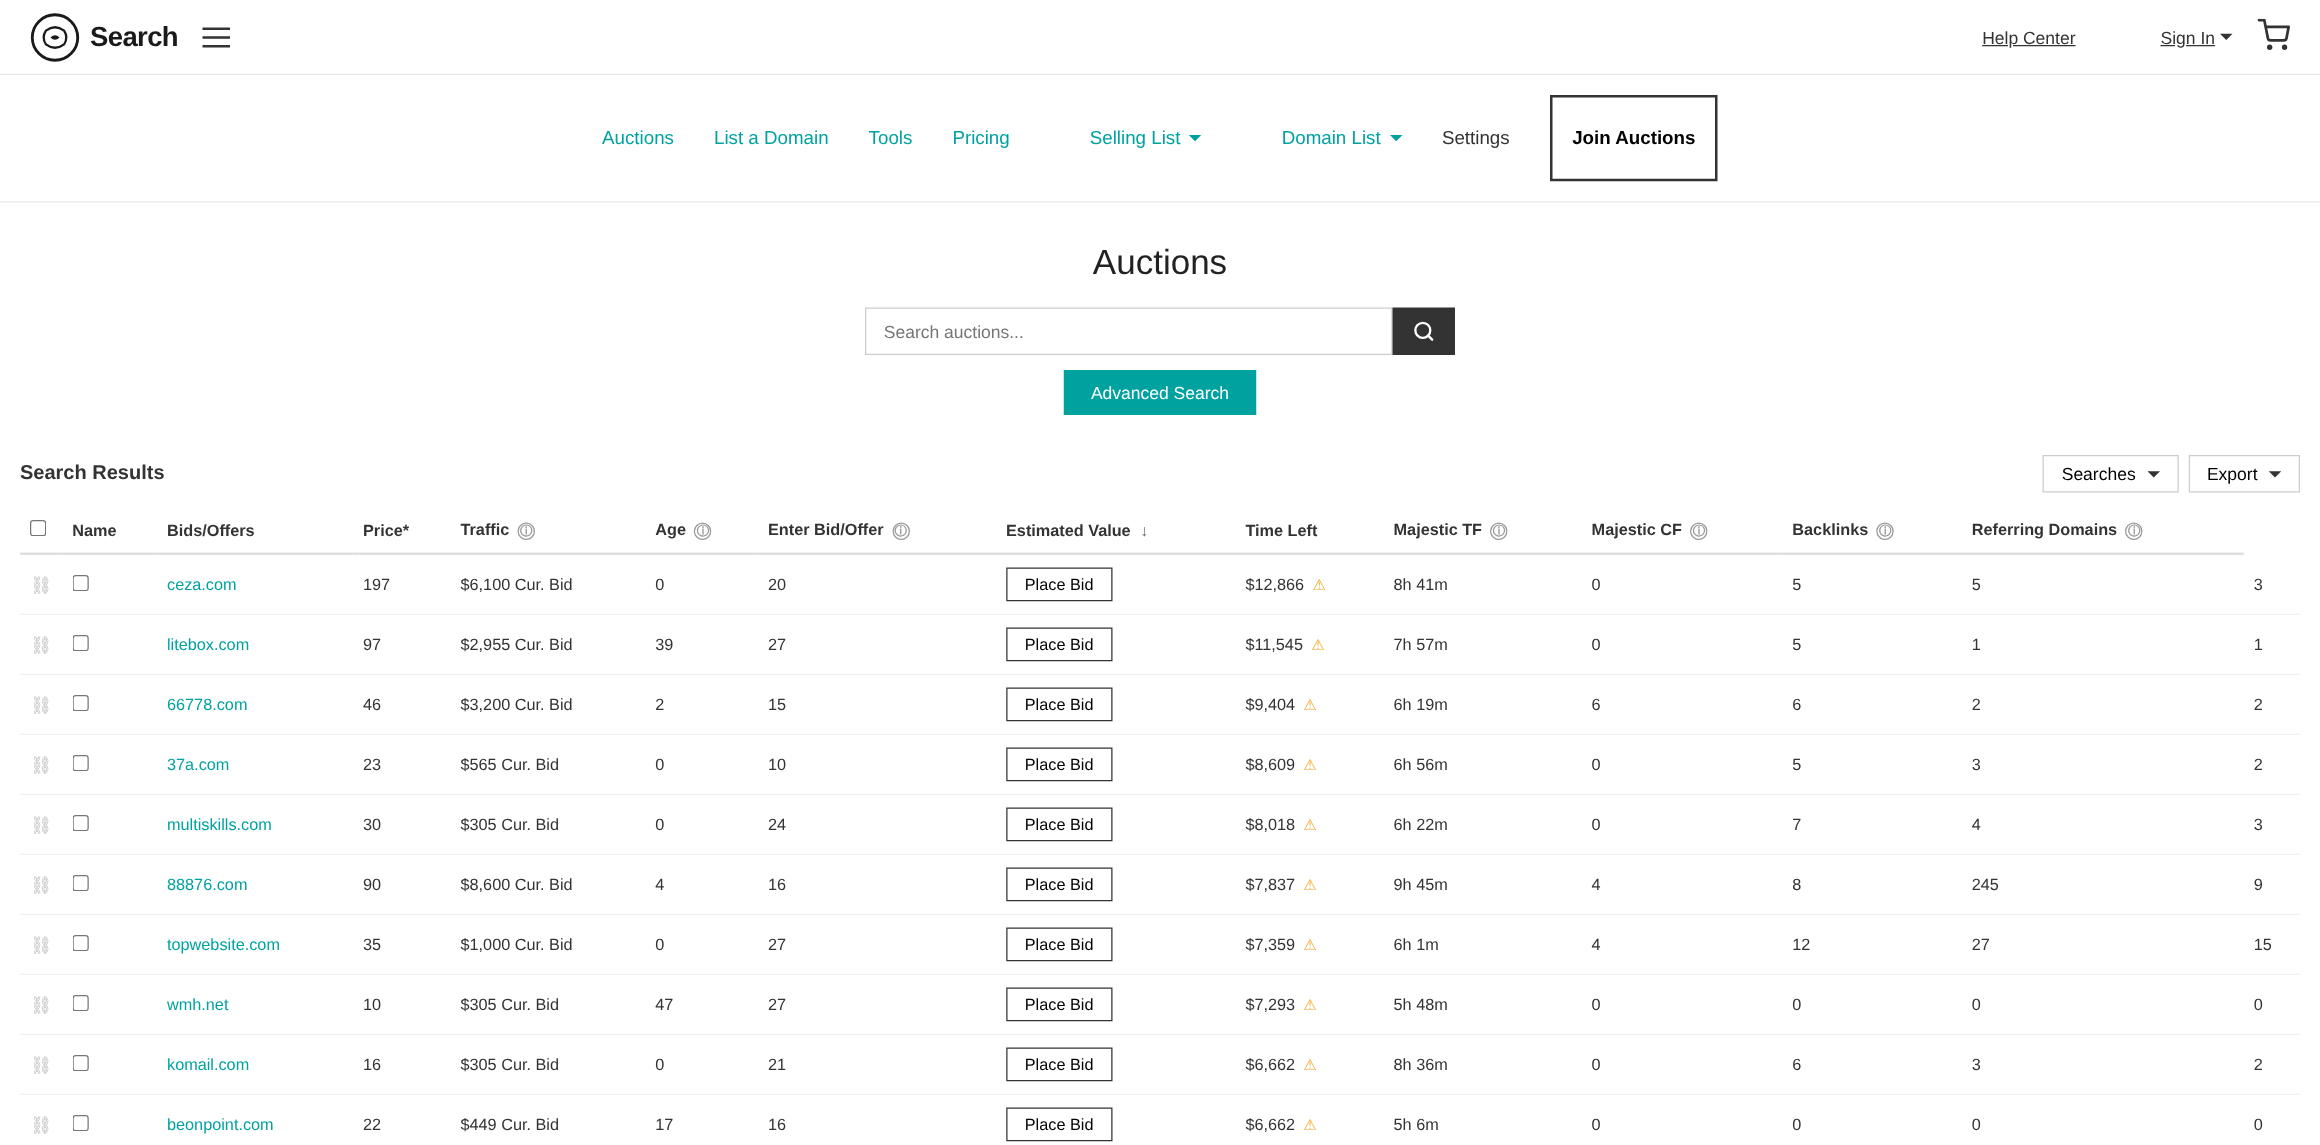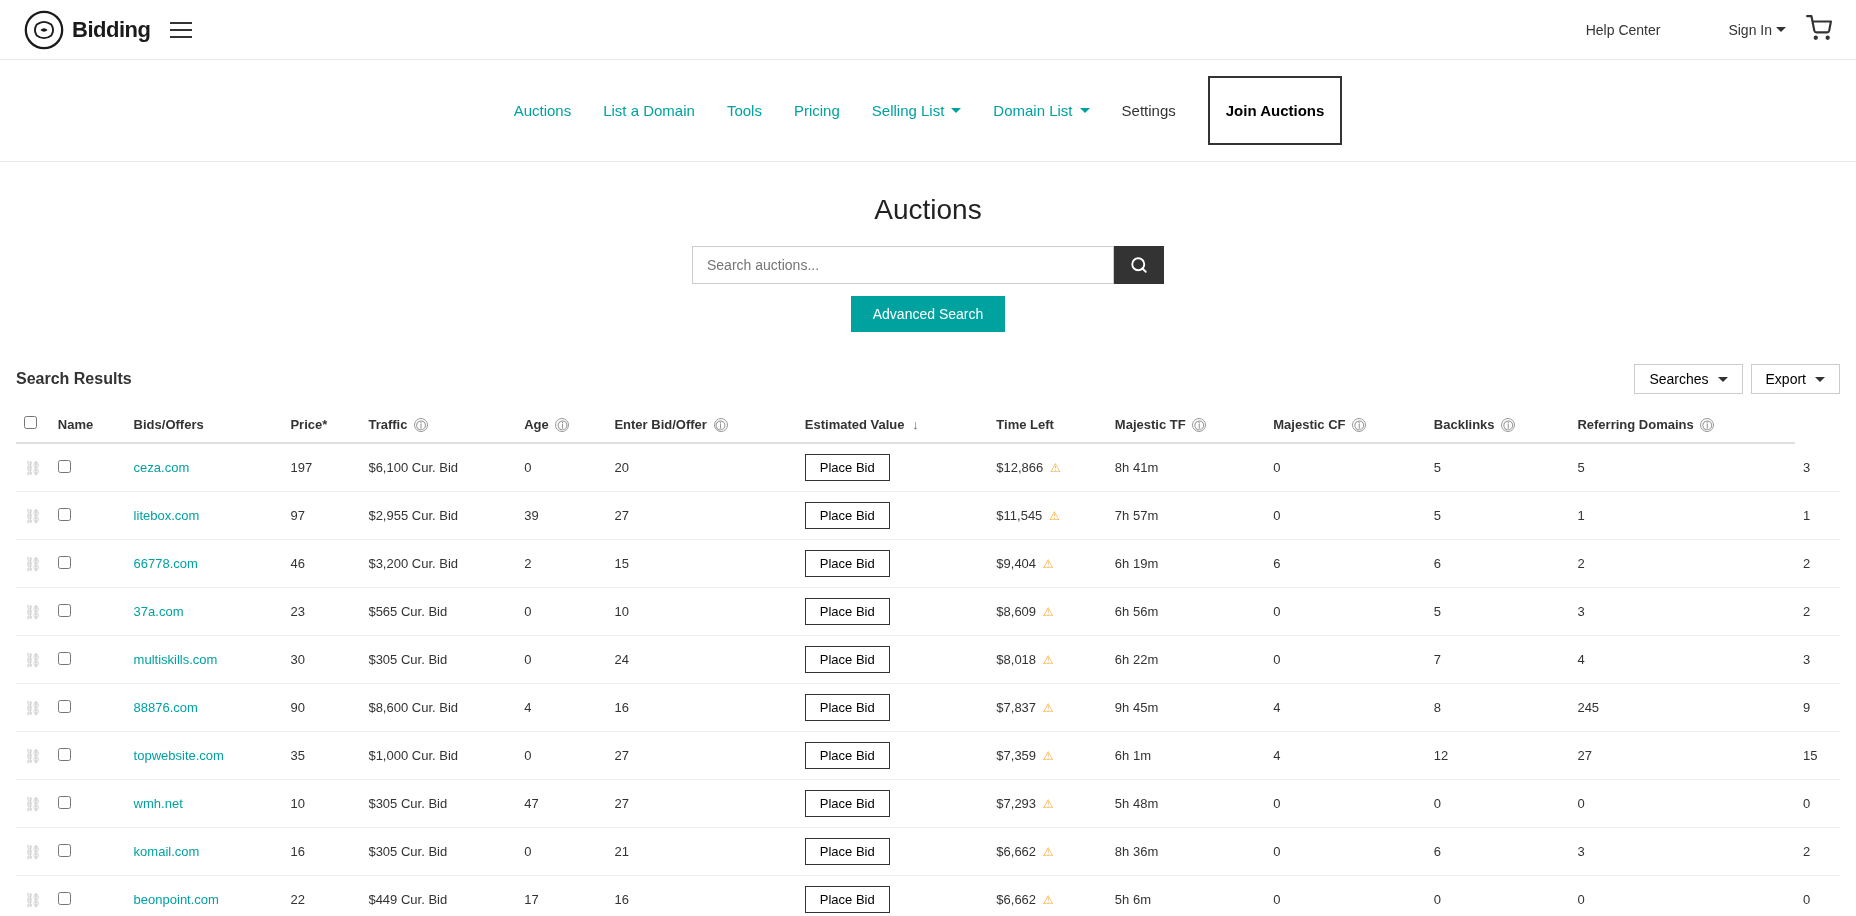--- a/index.html
+++ b/index.html
@@ -5,28 +5,28 @@
     * { box-sizing: border-box; margin: 0; padding: 0; }
     body { font-family: -apple-system, BlinkMacSystemFont, 'Segoe UI', sans-serif; font-size: 14px; color: #333; background: #fff; }
 
     
     .header { display: flex; align-items: center; justify-content: space-between; padding: 0 24px; height: 60px; border-bottom: 1px solid #e8e8e8; }
     .header-left { display: flex; align-items: center; gap: 16px; }
     .logo { display: flex; align-items: center; gap: 8px; }
     .logo-icon { width: 40px; height: 40px; }
     .hamburger { display: flex; flex-direction: column; gap: 5px; cursor: pointer; padding: 4px; }
     .hamburger span { display: block; width: 22px; height: 2px; background: #333; }
-    .header-right { display: flex; align-items: center; gap: 20px; }
+    .header-right { display: flex; align-items: center; gap: 20px; text-decoration: underline; }
     .help-center { color: #333; text-decoration: none; font-size: 14px; }
     .sign-in { display: flex; align-items: center; gap: 4px; color: #333; font-size: 14px; cursor: pointer; margin-left: 48px; }
 
     
     .nav { display: flex; align-items: center; justify-content: center; gap: 32px; padding: 16px 0; border-bottom: 1px solid #e8e8e8; }
     .nav-link { color: #00a2a0; text-decoration: none; font-size: 15px; font-weight: 400; }
-    .nav-link-dropdown { display: flex; align-items: center; gap: 4px; color: #00a2a0; font-size: 15px; cursor: pointer; }
+    .nav-link-dropdown { display: flex; align-items: center; gap: 4px; color: #00a2a0; font-size: 15px; cursor: pointer; margin-left: 32px; }
     .nav-link-plain { color: #333; text-decoration: none; font-size: 15px; }
     .join-btn { border: 2px solid #333; padding: 24px 16px; font-size: 15px; font-weight: 600; background: #fff; cursor: pointer; }
     .chevron-down { display: inline-block; width: 0; height: 0; border-left: 5px solid transparent; border-right: 5px solid transparent; border-top: 5px solid #00a2a0; margin-left: 3px; }
 
     
     .hero { text-align: center; padding: 32px 0 20px; }
     .hero-title { font-size: 28px; font-weight: 400; color: #222; margin-bottom: 20px; }
     .search-bar { display: flex; justify-content: center; margin-bottom: 12px; }
     .search-input-wrap { display: flex; width: 472px; }
     .search-input { flex: 1; padding: 10px 14px; border: 1px solid #ccc; font-size: 14px; outline: none; }
@@ -62,21 +62,21 @@
 
 <header class="header">
   <div class="header-left">
     <div class="logo">
 
       <svg class="logo-icon" viewBox="0 0 44 44" fill="none" xmlns="http://www.w3.org/2000/svg">
         <circle cx="22" cy="22" r="20" stroke="#1a1a1a" stroke-width="2.5" fill="none"></circle>
         <path d="M14 16 Q22 10 30 16 Q34 22 30 28 Q22 34 14 28 Q10 22 14 16Z" fill="none" stroke="#1a1a1a" stroke-width="2"></path>
         <path d="M18 22 Q22 18 26 22 Q22 26 18 22Z" fill="#1a1a1a"></path>
       </svg>
-      <span style="font-size:22px; font-weight:700; color:#1a1a1a; letter-spacing:-0.5px;">Bidding</span>
+      <span style="font-size:22px; font-weight:700; color:#1a1a1a; letter-spacing:-0.5px;">Search</span>
     </div>
     <div class="hamburger">
       <span></span>
         <span></span>
         <span></span>
     </div>
   </div>
   <div class="header-right">
     <a href="#" class="help-center">Help Center</a>
     <div class="sign-in">

